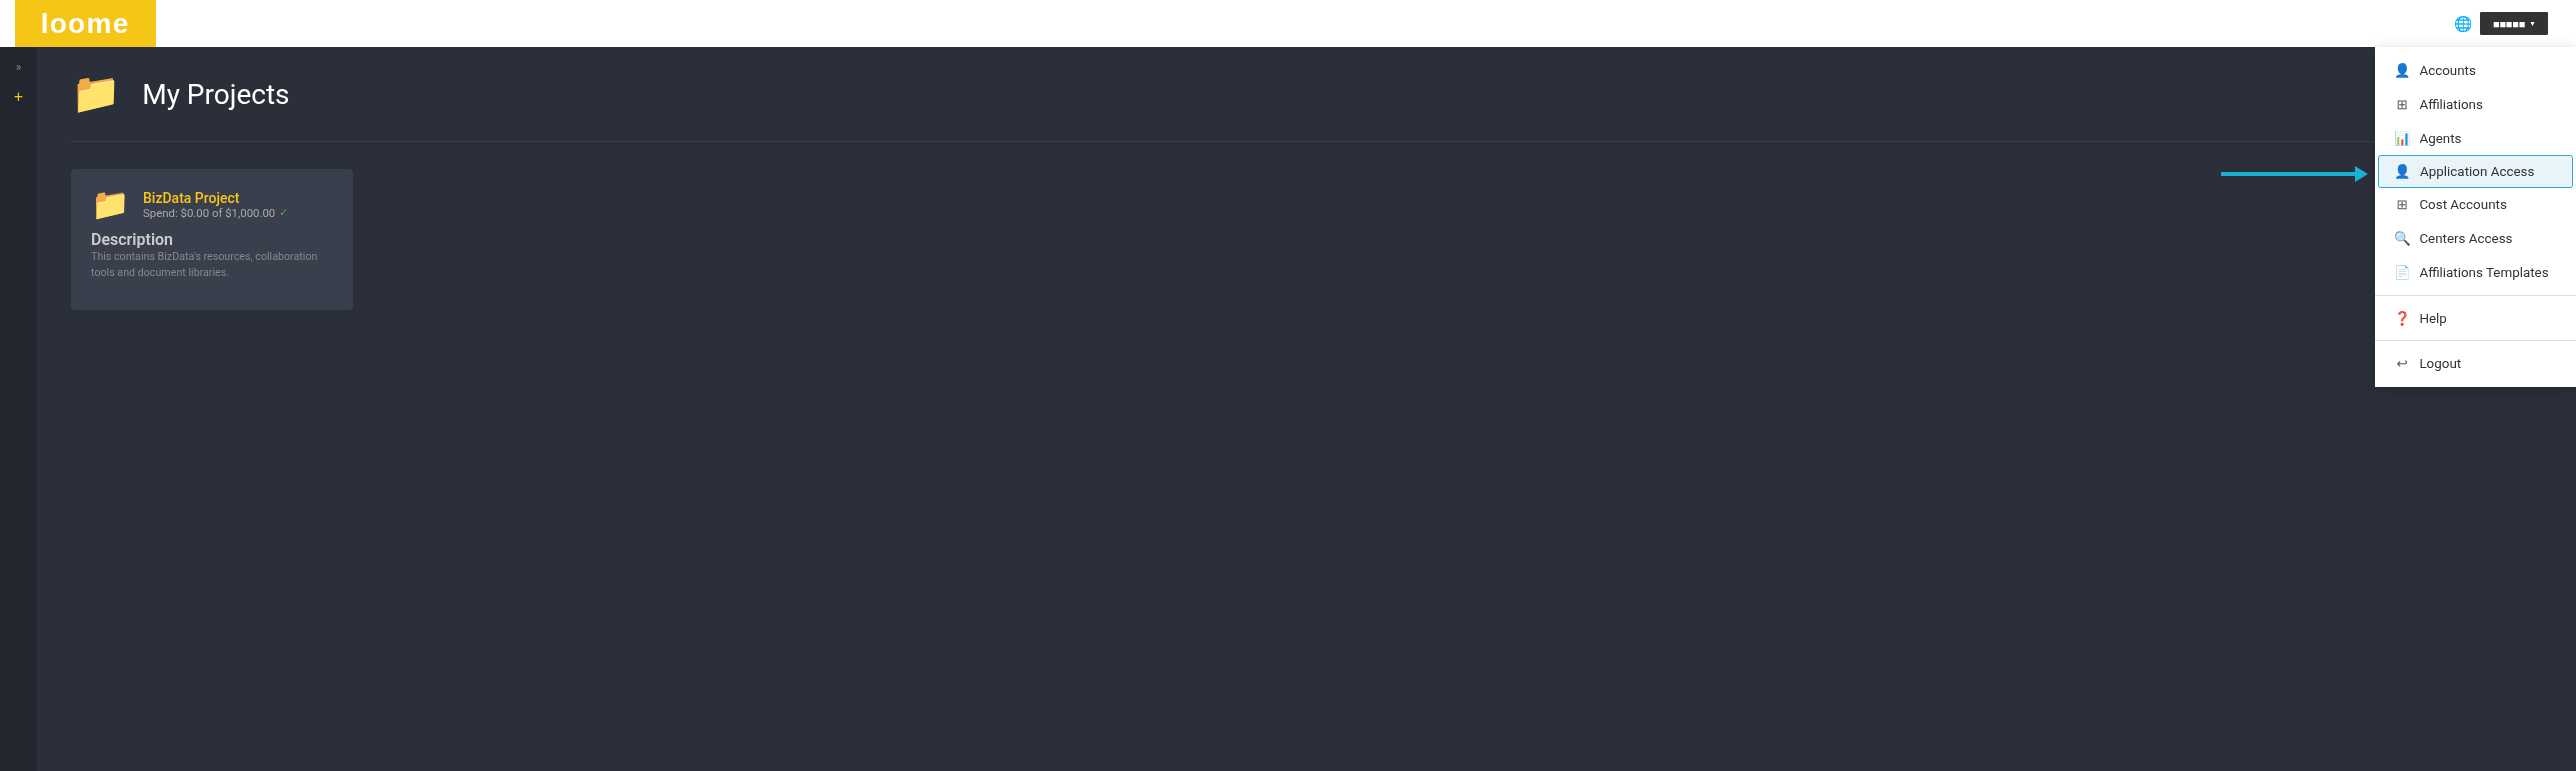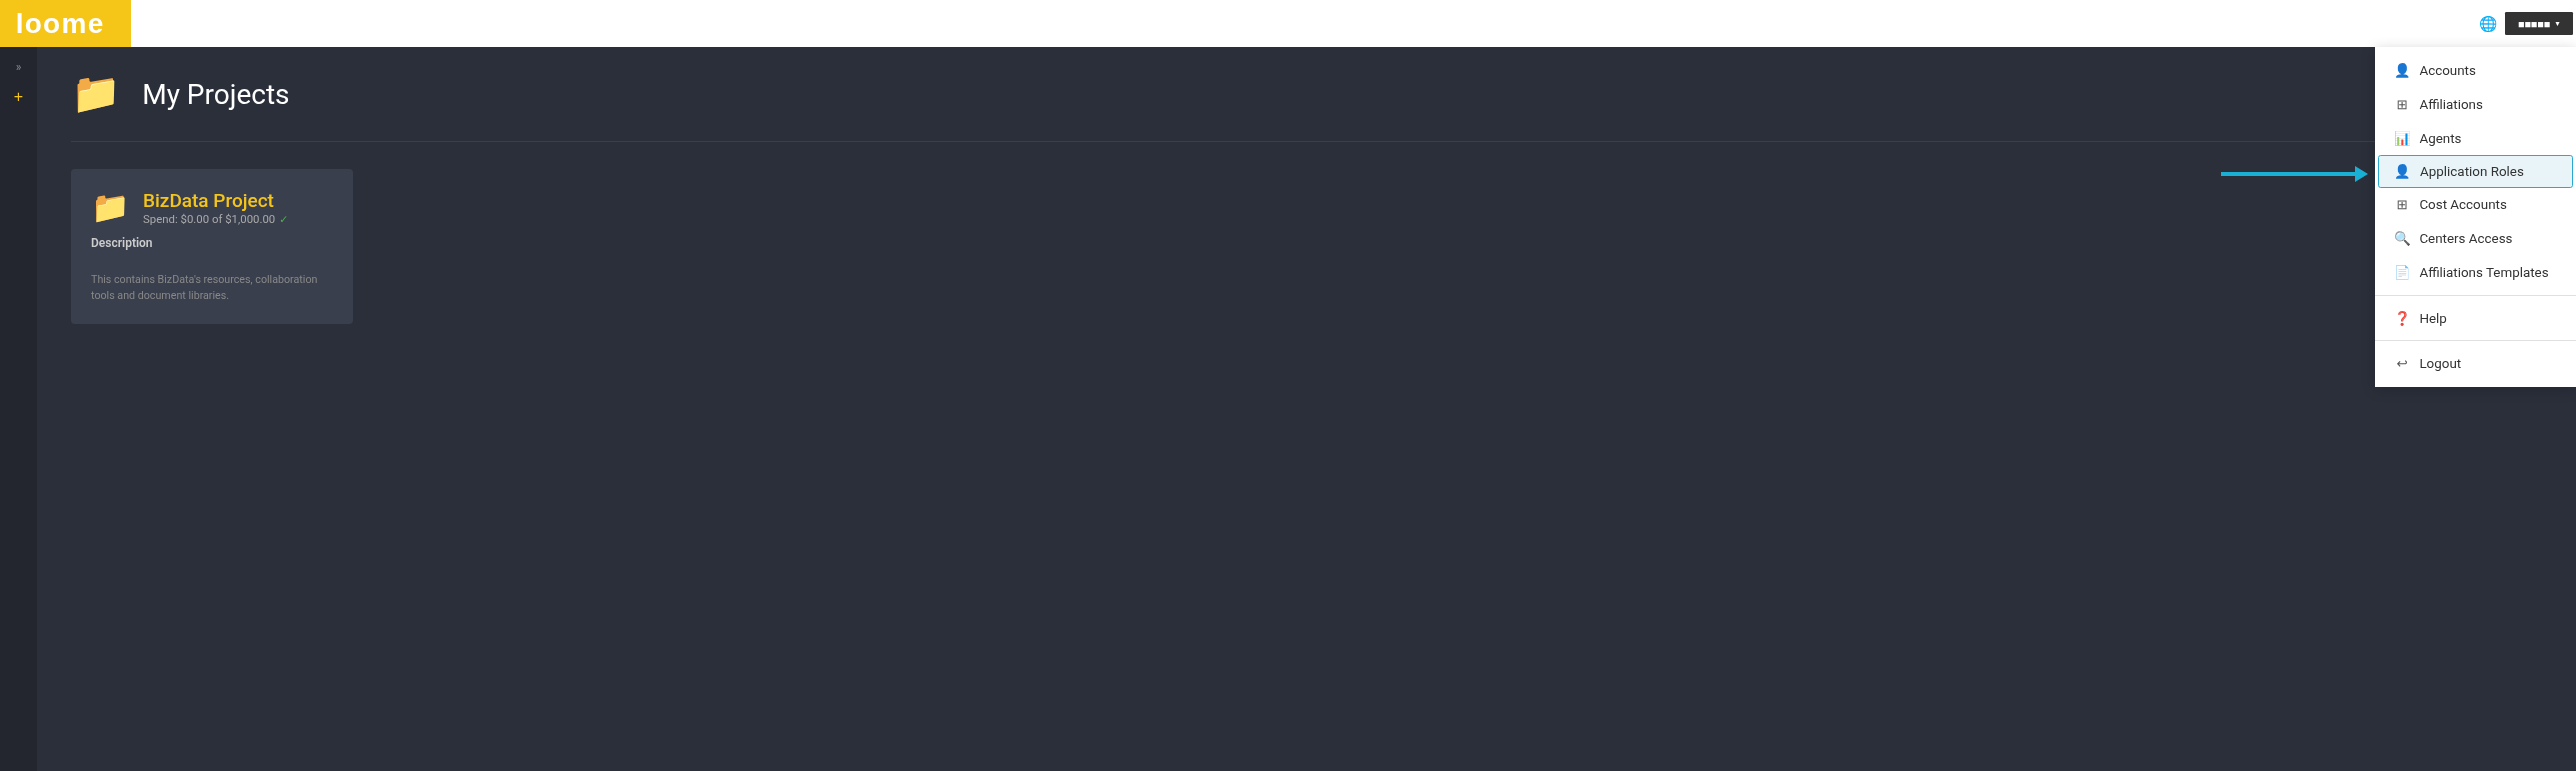--- a/index.html
+++ b/index.html
@@ -17,21 +17,21 @@
       position: relative;
     }
 
     
     .header {
       display: flex;
       align-items: center;
       justify-content: space-between;
       background-color: #ffffff;
       height: 47px;
-      padding: 0 3px;
+      padding: 0 28px;
       position: relative;
       z-index: 10;
     }
 
     .logo-container {
       background-color: #f5c518;
       width: 141px;
       height: 47px;
       display: flex;
       align-items: center;
@@ -158,42 +158,42 @@
     }
 
     .folder-icon-medium {
       color: #f5c518;
       font-size: 31px;
       line-height: 1;
     }
 
     .project-name {
       color: #f5c518;
-      font-size: 19px;
+      font-size: 14px;
       font-weight: 500;
     }
 
     .project-spend {
       color: #aaa;
       font-size: 11.4px;
       display: flex;
       align-items: center;
       gap: 4px;
     }
 
     .spend-check {
       color: #4caf50;
       font-size: 10.7px;
     }
 
     .project-desc-label {
       color: #ccc;
-      font-size: 12px;
+      font-size: 16px;
       font-weight: 600;
-      margin-bottom: 22px;
+      margin-bottom: 0;
       margin-top: 6.7px;
     }
 
     .project-desc-text {
       color: #888;
       font-size: 10.7px;
       line-height: 1.5;
     }
 
     
@@ -327,21 +327,21 @@
     <span>Affiliations</span>
   </div>
 
   <div class="dropdown-item">
     <span class="item-icon">📊</span>
     <span>Agents</span>
   </div>
 
   <div class="dropdown-item highlighted">
     <span class="item-icon">👤</span>
-    <span>Application Roles</span>
+    <span>Application Access</span>
   </div>
 
   <div class="dropdown-item">
     <span class="item-icon">⊞</span>
     <span>Cost Accounts</span>
   </div>
 
   <div class="dropdown-item">
     <span class="item-icon">🔍</span>
     <span>Centers Access</span>

